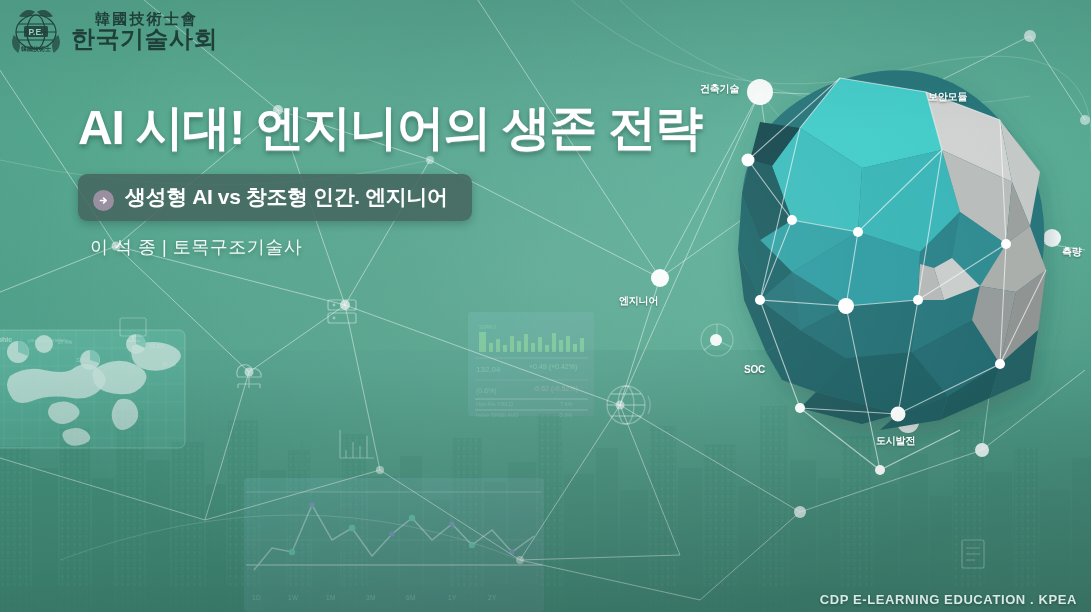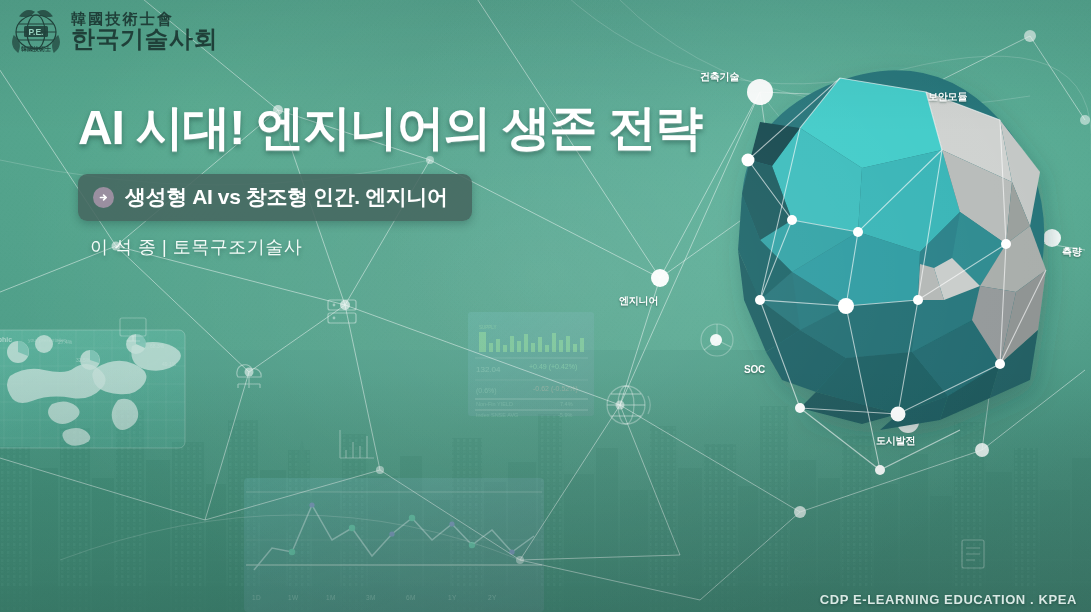--- a/index.html
+++ b/index.html
@@ -60,38 +60,39 @@
     z-index:40;
   }
   .logo-mark{width:56px;height:52px;flex:0 0 auto;opacity:.92;}
   .logo-text{
     display:flex;flex-direction:column;justify-content:center;
     line-height:1.05;color:#1d3b35;opacity:.95;
   }
   .logo-hanja{
     font-size:15px;font-weight:700;letter-spacing:2.2px;
     font-family:"DejaVu Serif","Liberation Serif",serif;
+    margin-left:24px;
   }
   .logo-hangul{
     font-size:24px;font-weight:700;letter-spacing:0.5px;
     font-family:"DejaVu Sans","Liberation Sans",sans-serif;
   }
 
   
   .textblock{position:absolute;left:78px;top:96px;z-index:45;}
   .title{
     margin:0;
     font-size:48px;font-weight:800;letter-spacing:-1.2px;
     color:#ffffff;white-space:nowrap;
     text-shadow:
       0 3px 5px rgba(20,60,52,.45),
       0 1px 0 rgba(255,255,255,.25);
   }
   .subtitle-pill{
-    display:inline-flex;align-items:center;gap:11px;
+    display:inline-flex;align-items:flex-end;gap:11px;
     margin-top:14px;
     padding:9px 24px 10px 15px;
     border-radius:9px;
     background:rgba(69,103,96,.88);
     box-shadow:0 3px 8px rgba(16,48,42,.28);
   }
   .arrow-badge{
     width:21px;height:21px;border-radius:50%;
     background:#9a8fa0;
     display:flex;align-items:center;justify-content:center;
@@ -536,21 +537,21 @@
         <svg width="13" height="13" viewBox="0 0 13 13" aria-hidden="true">
           <path d="M3.5 6.5 H8.6 M6.6 4.1 L9.2 6.5 L6.6 8.9" stroke="#ffffff" stroke-width="1.7" fill="none" stroke-linecap="round" stroke-linejoin="round"></path>
         </svg>
       </span>
       <span class="subtitle-text">생성형 AI vs 창조형 인간. 엔지니어</span>
     </div>
 
     <div class="presenter">이 석 종  |  토목구조기술사</div>
   </div>
 
-  <div class="node-label" style="left:700px;top:70px;">건축기술</div>
+  <div class="node-label" style="left:700px;top:82px;">건축기술</div>
   <div class="node-label" style="left:928px;top:90px;font-family:Liberation Mono, monospace;">보안모듈</div>
   <div class="node-label" style="left:1062px;top:245px;">측량</div>
   <div class="node-label" style="left:619px;top:294px;">엔지니어</div>
   <div class="node-label" style="left:744px;top:364px;">SOC</div>
   <div class="node-label" style="left:876px;top:434px;">도시발전</div>
 
   <div class="footer">CDP E-LEARNING EDUCATION . KPEA</div>
 
 </div>
 

